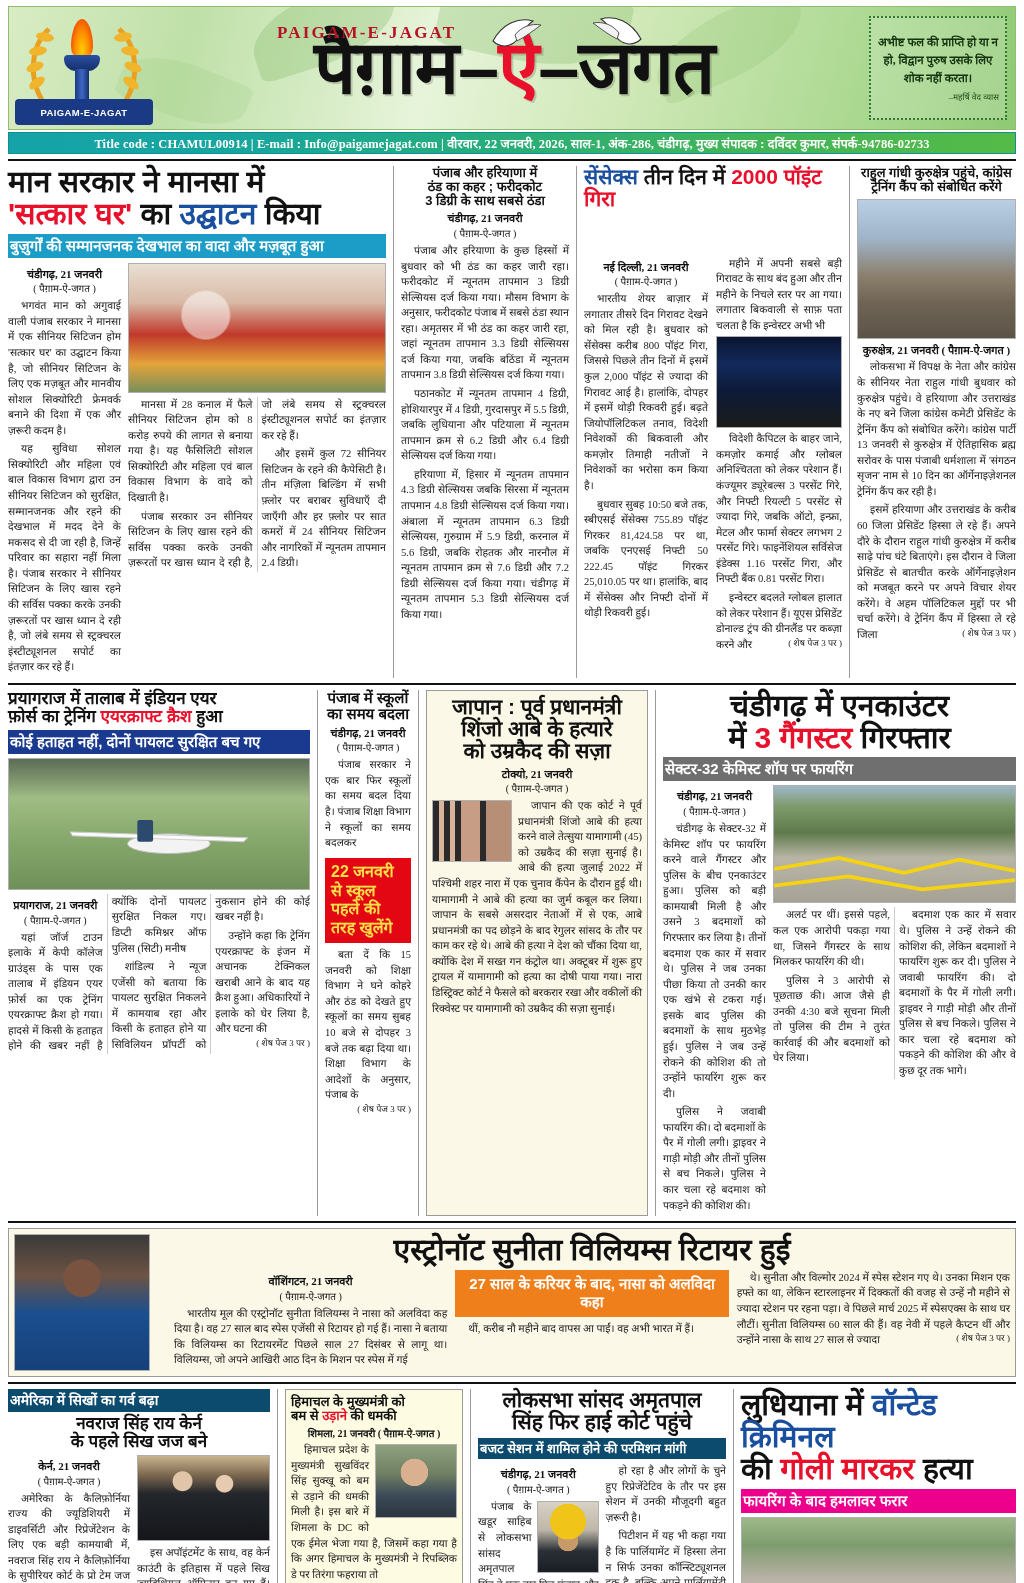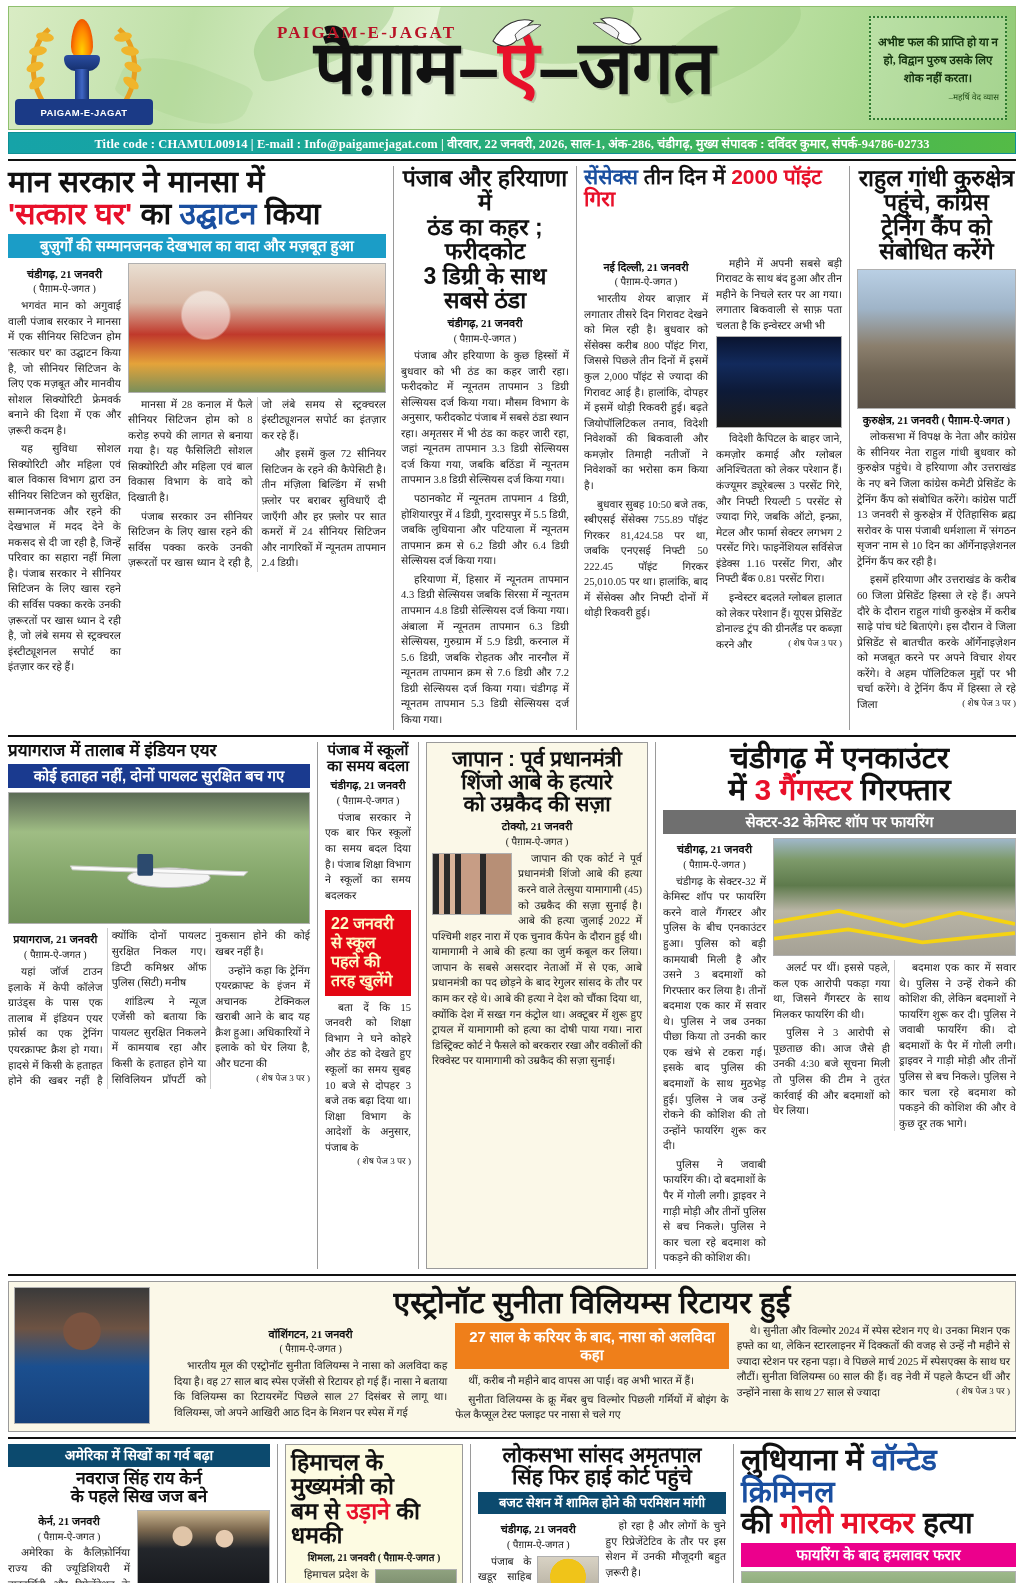--- a/index.html
+++ b/index.html
@@ -84,28 +84,28 @@
   .row { display:flex; gap:7px; }
   .col { display:flex; flex-direction:column; }
 
   .sep-v { width:1px; background:#9a9a9a; flex:0 0 1px; }
 
   
   h1.hl { font-family:"Liberation Sans","DejaVu Sans",sans-serif; font-weight:900; color:#111; line-height:1.06; }
   .hl-xl { font-size:30px; }
   .hl-lg { font-size:17px; }
   .hl-md { font-size:21px; }
-  .hl-sm { font-size:23px; }
+  .hl-sm { font-size:13px; }
   .hl-xs { font-size:15px; }
   .red { color:#e8102a; }
   .blue { color:#1a4fa0; }
 
   .subbar {
     color:#fff; font-family:"Liberation Sans",sans-serif; font-weight:bold;
-    text-align:center; padding:3px 19px; font-size:15px; line-height:1.2; margin-top:4px;
+    text-align:left; padding:3px 2px; font-size:15px; line-height:1.2; margin-top:4px;
   }
   .subbar.cyan { background:#1b9dc7; }
   .subbar.navy { background:#1a3a8f; }
   .subbar.gray { background:#6f6f6f; }
   .subbar.red  { background:#0c4a6e; }
   .subbar.pink { background:#ec008c; }
 
   .dateline {
     text-align:center; font-size:11px; font-weight:bold; color:#111;
     line-height:1.35; margin:4px 0 2px;
@@ -148,21 +148,21 @@
       radial-gradient(circle at 48% 38%, #d9b090 0 22%, transparent 23%),
       linear-gradient(180deg,#8fa27f 0%,#6f7f63 40%,#3c4a57 70%,#2b3540 100%); }
   .ph-amritpal { background:
       radial-gradient(circle at 50% 28%, #f0c419 0 30%, transparent 31%),
       radial-gradient(circle at 50% 56%, #c89a6a 0 20%, transparent 21%),
       linear-gradient(180deg,#d8d2c4 0%,#bdb7a8 40%,#2a2f36 70%,#1a1e24 100%); }
   .ph-crimescene { background:
       linear-gradient(180deg,#9db98a 0%,#7f9c6e 22%,#b6b1a4 48%,#cfcabb 70%,#b9b4a6 100%); }
 
   .redbox {
-    background:#e30613; color:#fef9c3; font-family:"Liberation Sans",sans-serif;
+    background:#e30613; color:#fde047; font-family:"Liberation Sans",sans-serif;
     font-weight:bold; font-size:16px; line-height:1.18; padding:5px 6px;
   }
   .orangebox {
     background:#ef7f1a; color:#fff; font-family:"Liberation Sans",sans-serif;
     font-weight:bold; font-size:15px; line-height:1.22; padding:5px 7px; text-align:center;
   }
   .boxed { border:1px solid #9a9a9a; padding:5px; }
   .tint-yellow { background:#fdfbe2; }
   .tint-cream { background:#fbf8e8; }
 
@@ -308,20 +308,21 @@
       <p><span>इसमें हरियाणा और उत्तराखंड के करीब 60 जिला प्रेसिडेंट हिस्सा ले रहे हैं। अपने दौरे के दौरान राहुल गांधी कुरुक्षेत्र में करीब साढ़े पांच घंटे बिताएंगे। इस दौरान वे जिला प्रेसिडेंट से बातचीत करके ऑर्गेनाइज़ेशन को मजबूत करने पर अपने विचार शेयर करेंगे। वे अहम पॉलिटिकल मुद्दों पर भी चर्चा करेंगे। वे ट्रेनिंग कैंप में हिस्सा ले रहे जिला</span> <span class="contd">( शेष पेज 3 पर )</span></p>
     </div>
   </div>
 </div>
 
 <div class="rule"></div>
 <div class="row">
 
   <div class="col" style="flex:0 0 302px;">
     <h1 class="hl hl-lg">प्रयागराज में तालाब में इंडियन एयर</h1>
+    <h1 class="hl hl-lg"><span>फ़ोर्स का ट्रेनिंग </span><span class="red">एयरक्राफ्ट क्रैश</span><span> हुआ</span></h1>
     <div class="subbar navy">कोई हताहत नहीं, दोनों पायलट सुरक्षित बच गए</div>
     <div class="photo ph-field" style="height:132px;margin-top:4px;">
       <svg viewBox="0 0 300 132" style="width:100%;height:100%">
         <ellipse cx="160" cy="86" rx="42" ry="10" fill="#f3f3f3" stroke="#bbb"></ellipse>
         <path d="M60 74 L240 80 L236 84 L62 78Z" fill="#fafafa" stroke="#ccc"></path>
         <rect x="128" y="62" width="16" height="22" fill="#2c4a6e" rx="2"></rect>
       </svg>
     </div>
     <div class="body-text cols3" style="margin-top:4px;">
       <div class="dateline nocolbreak">
@@ -414,21 +415,20 @@
           <span class="src">( पैग़ाम-ऐ-जगत )</span>
         </div>
         <div class="body-text">
           <p>भारतीय मूल की एस्ट्रोनॉट सुनीता विलियम्स ने नासा को अलविदा कह दिया है। वह 27 साल बाद स्पेस एजेंसी से रिटायर हो गई हैं। नासा ने बताया कि विलियम्स का रिटायरमेंट पिछले साल 27 दिसंबर से लागू था। विलियम्स, जो अपने आखिरी आठ दिन के मिशन पर स्पेस में गई</p>
         </div>
       </div>
       <div style="flex:1 1 33%;">
         <div class="orangebox">27 साल के करियर के बाद, नासा को अलविदा कहा</div>
         <div class="body-text" style="margin-top:4px;">
           <p>थीं, करीब नौ महीने बाद वापस आ पाईं। वह अभी भारत में हैं।</p>
-          <p>सुनीता विलियम्स के क्रू मेंबर बुच विल्मोर पिछली गर्मियों में बोइंग के फेल कैप्सूल टेस्ट फ्लाइट पर नासा से चले गए</p>
         </div>
       </div>
       <div style="flex:1 1 33%;">
         <div class="body-text">
           <p><span>थे। सुनीता और विल्मोर 2024 में स्पेस स्टेशन गए थे। उनका मिशन एक हफ्ते का था, लेकिन स्टारलाइनर में दिक्कतों की वजह से उन्हें नौ महीने से ज्यादा स्टेशन पर रहना पड़ा। वे पिछले मार्च 2025 में स्पेसएक्स के साथ घर लौटीं। सुनीता विलियम्स 60 साल की हैं। वह नेवी में पहले कैप्टन थीं और उन्होंने नासा के साथ 27 साल से ज्यादा</span> <span class="contd">( शेष पेज 3 पर )</span></p>
         </div>
       </div>
     </div>
   </div>
 </div>

